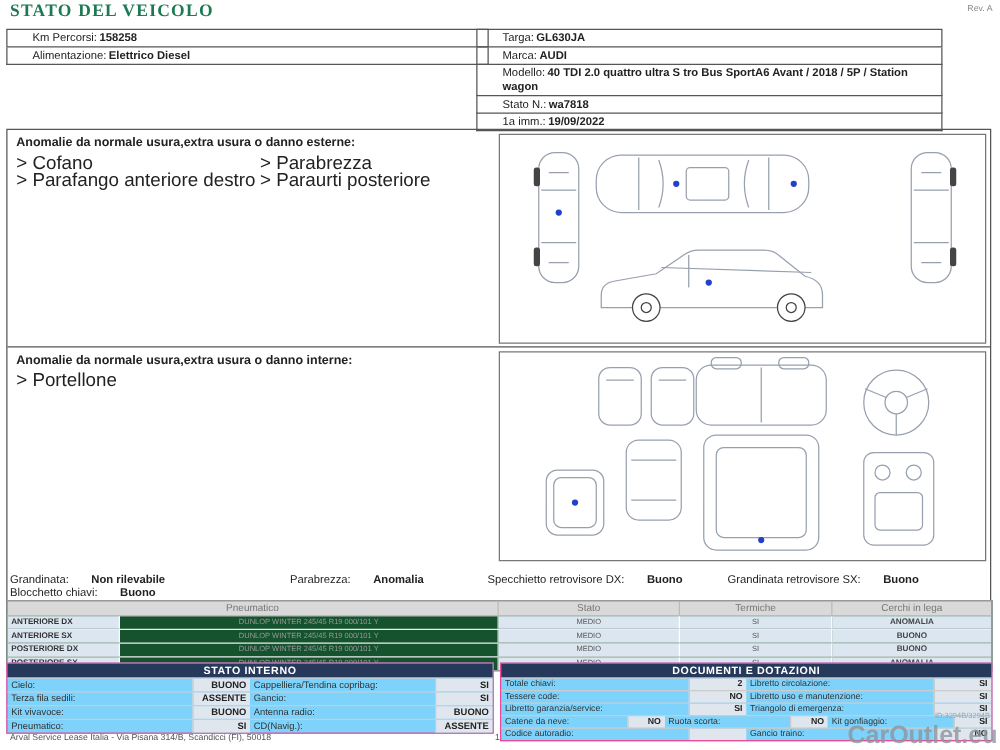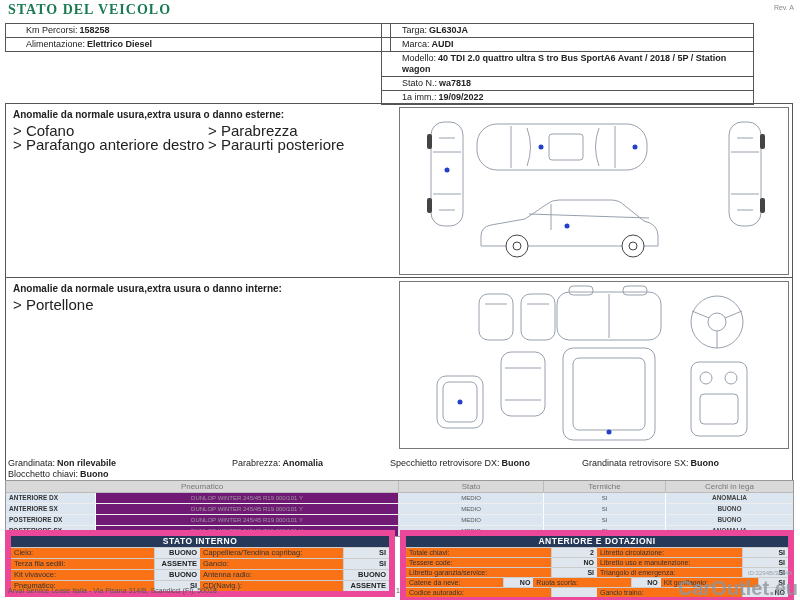--- a/index.html
+++ b/index.html
@@ -32,38 +32,38 @@
   .diagbox{position:absolute;top:3px;right:3px;width:388px;height:166px;border:1px solid #777;background:#fff;overflow:hidden}
   .diagbox svg{display:block;margin:0 auto}
 
   .summary{position:absolute;left:5px;top:458px;width:790px;height:22px;font-size:9px}
   .summary .item{position:absolute;white-space:nowrap}
   .summary .i0{left:3px;top:0}
   .summary .i1{left:227px;top:0}
   .summary .i2{left:385px;top:0}
   .summary .i3{left:577px;top:0}
   .summary .i4{left:3px;top:11px}
-  .summary b{margin-left:2px}
-
-  .tires{position:absolute;left:5px;top:480px;width:789px;border:1px solid #999;box-sizing:border-box;background:#701a75}
+  .summary b{margin-left:18px}
+
+  .tires{position:absolute;left:5px;top:480px;width:789px;border:1px solid #999;box-sizing:border-box;background:#14532d}
   .thead{display:flex;background:#d9d9d9;color:#777;font-size:8px;height:11px;line-height:11px;text-align:center;border-bottom:1px solid #bbb}
   .thead .h-pneu{width:393px;border-right:1px solid #bbb;box-sizing:border-box}
   .thead .h-stato{width:145px;border-right:1px solid #bbb;box-sizing:border-box}
   .thead .h-term{width:122px;border-right:1px solid #bbb;box-sizing:border-box}
   .thead .h-cerchi{flex:1}
   .trow{display:flex;height:10px;line-height:10px;border-bottom:1px solid #eee}
   .trow:last-child{border-bottom:none}
   .c{box-sizing:border-box;overflow:hidden;white-space:nowrap}
   .c.pos{width:90px;background:#dce6f1;font-weight:bold;font-size:6.5px;padding-left:3px;border-right:1px solid #fff;color:#333}
   .c.desc{width:303px;text-align:center;color:#999;font-size:6px;border-right:1px solid #ddd}
   .c.v{width:145px;text-align:center;background:#dce6f1;border-right:1px solid #fff;color:#555;font-size:6px}
   .c.t{width:122px;text-align:center;background:#dce6f1;border-right:1px solid #fff;color:#555;font-size:6px}
   .c.k{flex:1;text-align:center;background:#dce6f1;font-weight:bold;color:#444;font-size:6.5px}
 
-  .btable{position:absolute;top:530px;border:6px solid #ec4899;box-sizing:border-box;font-size:7.5px;background:#f97316}
+  .btable{position:absolute;top:530px;border:1px solid #ec4899;box-sizing:border-box;font-size:7.5px;background:#7dd3fc}
   .btable.bl{left:5px;width:390px}
   .btable.br{left:400px;width:394px}
   .bhead{background:#26395a;color:#fff;text-align:center;font-weight:bold;font-size:8.5px;height:11px;line-height:11px;letter-spacing:0.5px}
   .brow{display:flex;height:10px;line-height:10px;border-top:1px solid #ccc}
   .btable.br .brow{height:9px;line-height:9px;font-size:7px}
   .pr{display:flex;flex:1;min-width:0}
   .plbl{flex:1;padding-left:3px;color:#333;white-space:nowrap;overflow:hidden}
   .pval{width:46px;background:#dfe6ee;font-weight:bold;text-align:right;padding-right:3px;color:#222;border-left:1px solid #ccc;box-sizing:border-box;white-space:nowrap}
   .pval.sm{width:30px}
 
@@ -263,21 +263,21 @@
         <span class="pval">SI</span>
       </div>
     <div class="pr">
         <span class="plbl">CD(Navig.):</span>
         <span class="pval">ASSENTE</span>
       </div>
   </div>
 </div>
 
 <div class="btable br">
-  <div class="bhead">ANTERIORE E DOTAZIONI</div>
+  <div class="bhead">DOCUMENTI E DOTAZIONI</div>
   <div class="brow">
     <div class="pr">
         <span class="plbl">Totale chiavi:</span>
         <span class="pval">2</span>
       </div>
     <div class="pr">
         <span class="plbl">Libretto circolazione:</span>
         <span class="pval">SI</span>
       </div>
   </div>

